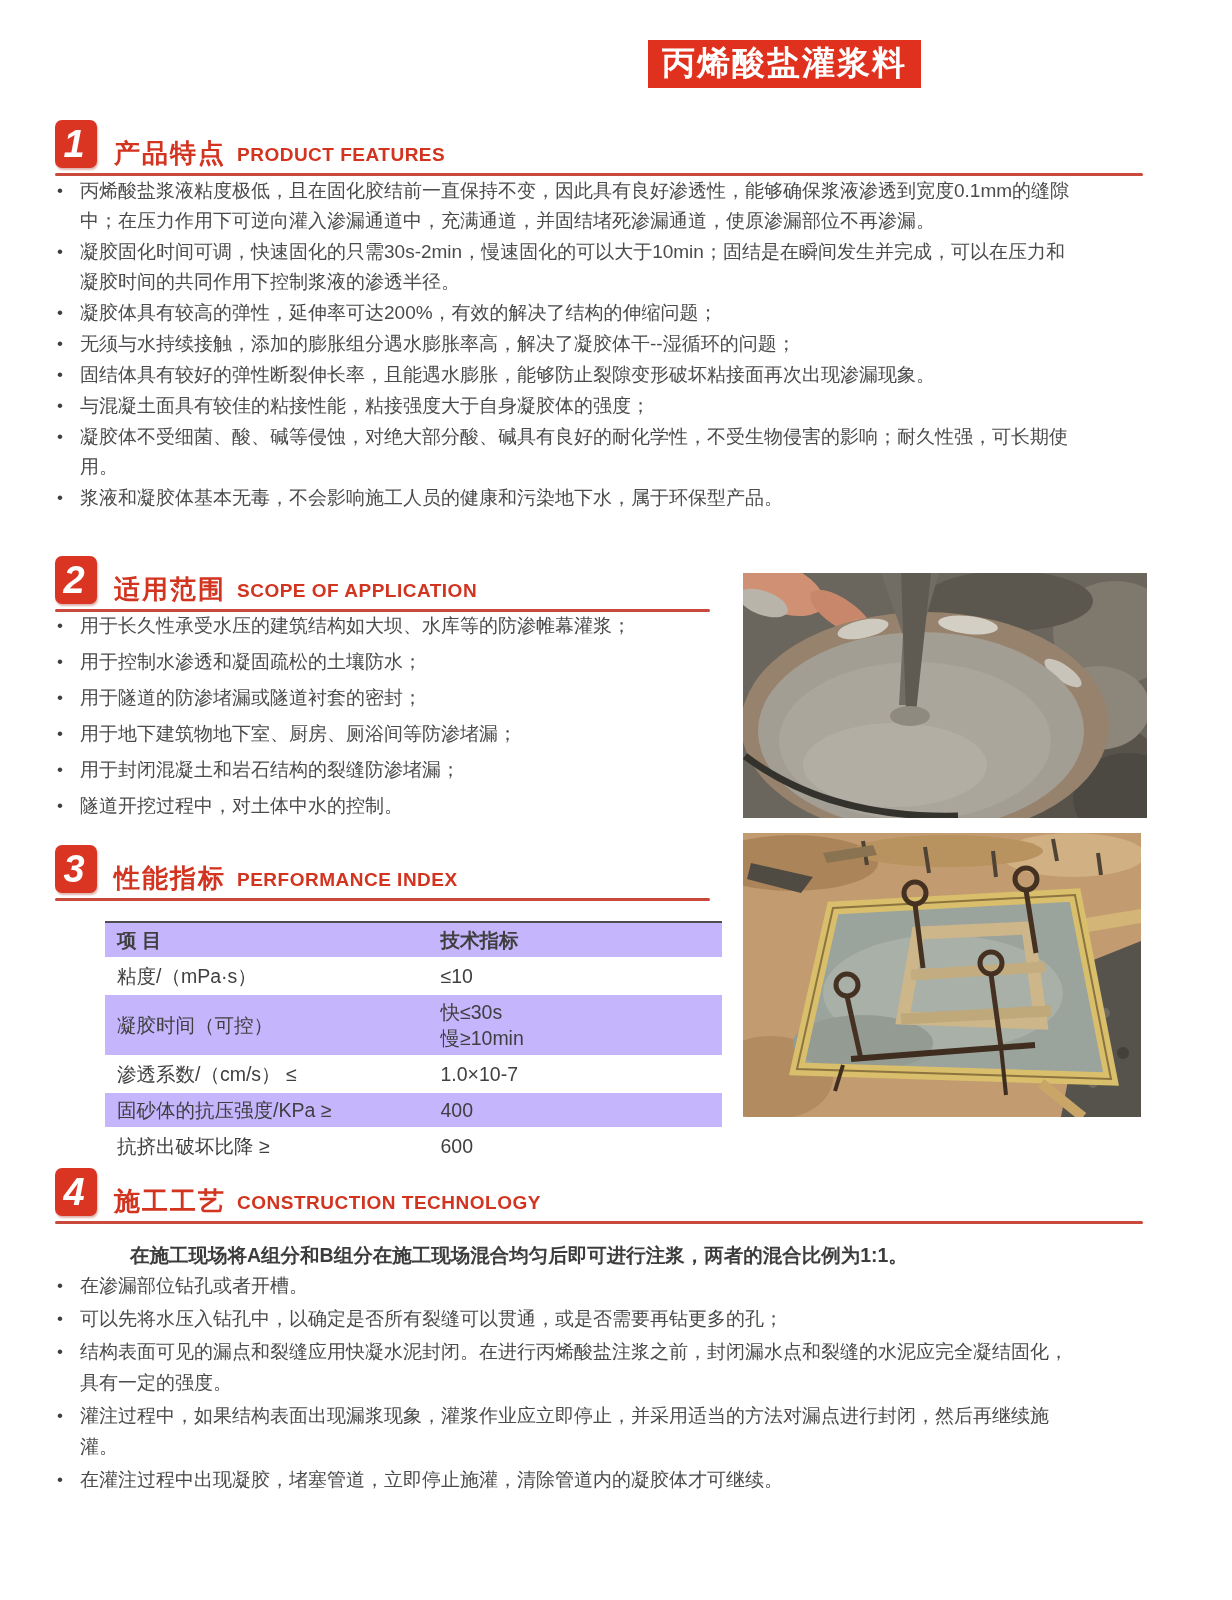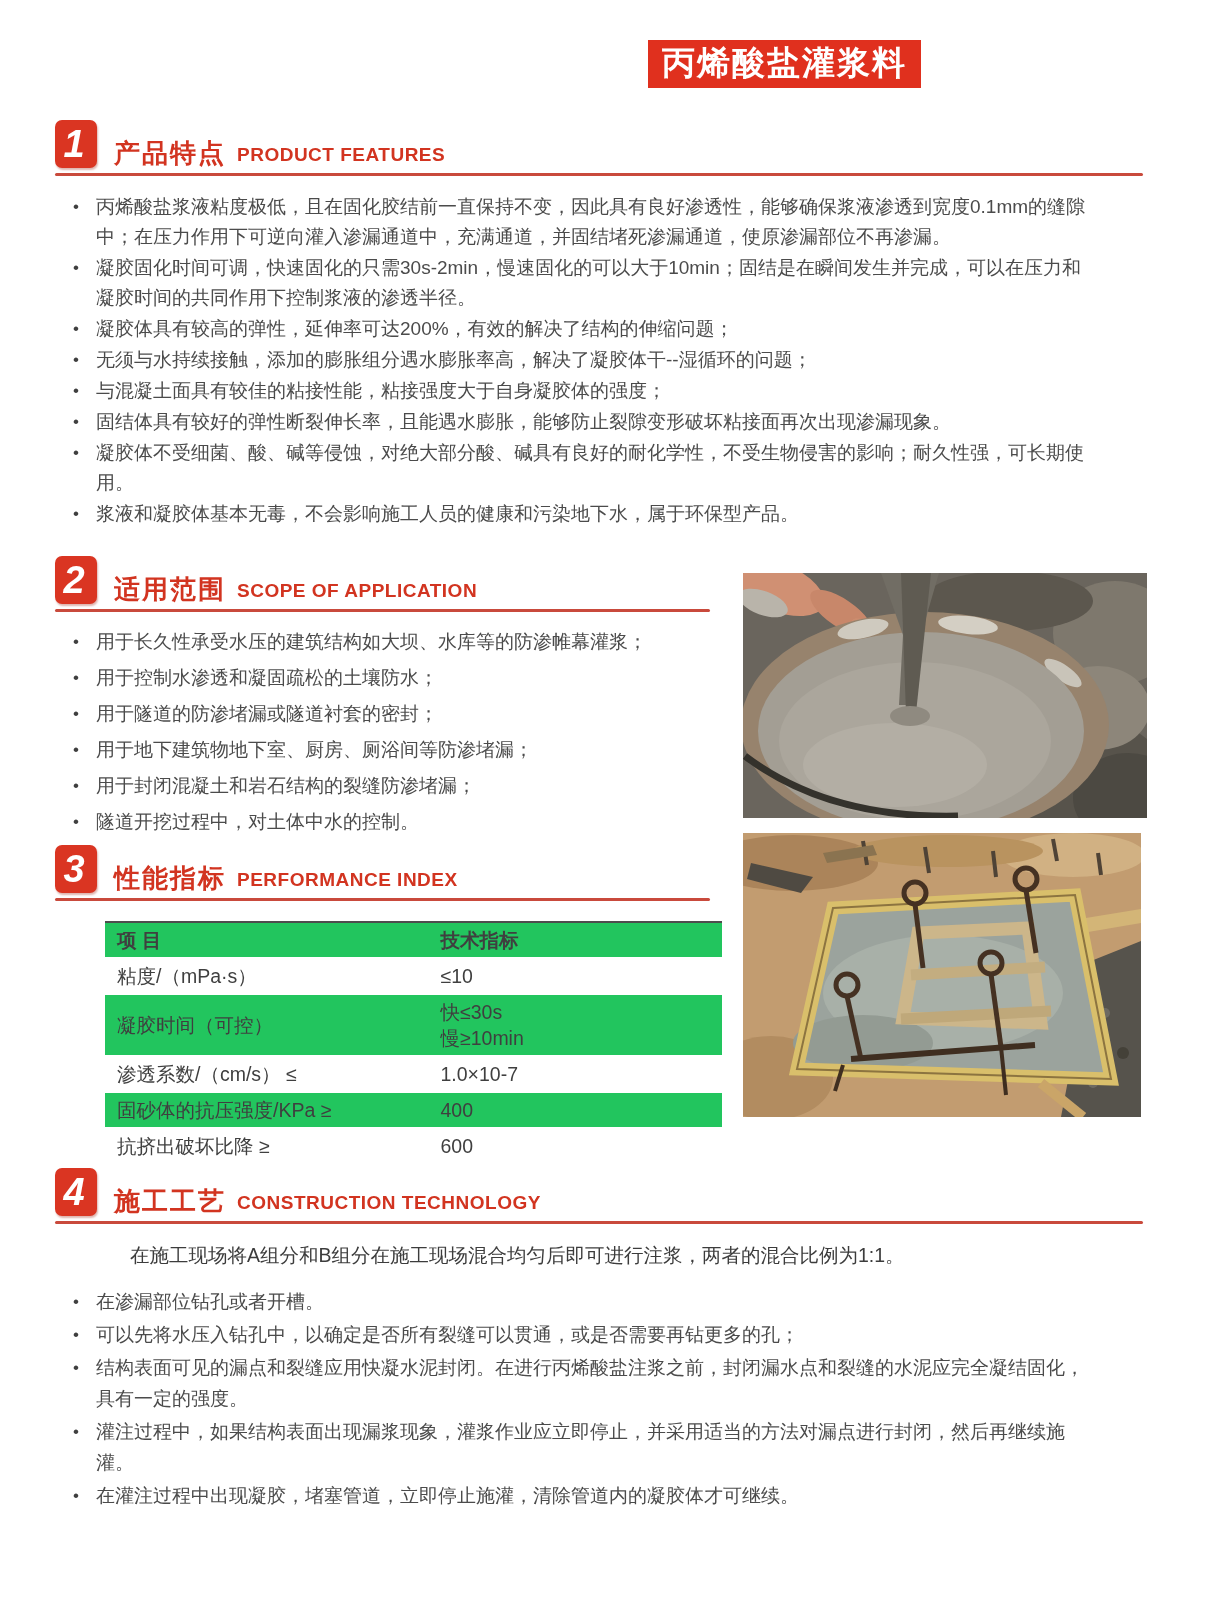--- a/index.html
+++ b/index.html
@@ -44,59 +44,59 @@
   .sec-sub{
     color:#d23420;font-size:19px;font-weight:bold;
     margin-left:11px;letter-spacing:0.5px;line-height:1;
     padding-bottom:4px;
   }
   .sec-underline{
     height:3px;background:#c94a3c;margin-top:5px;border-radius:2px;
   }
   
   ul.bullets{
-    list-style:none;margin:16px;padding:0;
+    list-style:none;margin:0;padding:0;
   }
   ul.bullets li{
     position:relative;
     padding-left:25px;
     font-size:19px;
     color:#4b4b4b;
   }
   ul.bullets li::before{
     content:"•";
     position:absolute;left:2px;top:0;
     color:#3f3f3f;font-size:17px;
   }
   .list-1{margin:17px 0 0 50px;width:1018px;}
   .list-1 li{line-height:30px;margin-bottom:1px;}
   .list-2{margin:20px 0 0 50px;width:600px;}
   .list-2 li{line-height:27px;margin-bottom:9px;}
   .list-4{margin:8px 0 0 50px;width:1030px;}
   .list-4 li{line-height:31px;margin-bottom:2px;}
   .intro-line{
     margin:16px 0 0 75px;
-    font-size:19.5px;font-weight:normal;color:#3c3c3c;
+    font-size:19.5px;font-weight:bold;color:#3c3c3c;
     line-height:30px;width:1000px;
   }
   
   .perf-table{
     margin:20px 0 0 50px;
     width:617px;
     border-collapse:collapse;
     border-top:2px solid #4d4d4d;
     font-size:19.5px;color:#3f3f3f;
   }
   .perf-table td{
     padding:4px 12px;
     line-height:26px;
     vertical-align:middle;
     border-bottom:2px solid #ffffff;
   }
-  .perf-table tr.gray{background:#22c55e;}
+  .perf-table tr.gray{background:#c4b5fd;}
   .perf-table tr.head td{font-weight:bold;}
   .perf-table td.c1{width:300px;}
   .perf-table td.c2{width:270px;}
   .v2line{display:block;}
   
   .photo{position:absolute;display:block;}
   .photo svg{display:block;width:100%;height:100%;}
 </style>
 </head>
 <body>
@@ -114,22 +114,22 @@
       </div>
       <div class="sec-title">产品特点</div>
       <div class="sec-sub">PRODUCT FEATURES</div>
     </div>
     <div class="sec-underline" style="width:1088px;"></div>
     <ul class="bullets list-1">
       <li>丙烯酸盐浆液粘度极低，且在固化胶结前一直保持不变，因此具有良好渗透性，能够确保浆液渗透到宽度0.1mm的缝隙中；在压力作用下可逆向灌入渗漏通道中，充满通道，并固结堵死渗漏通道，使原渗漏部位不再渗漏。</li>
       <li>凝胶固化时间可调，快速固化的只需30s-2min，慢速固化的可以大于10min；固结是在瞬间发生并完成，可以在压力和凝胶时间的共同作用下控制浆液的渗透半径。</li>
       <li>凝胶体具有较高的弹性，延伸率可达200%，有效的解决了结构的伸缩问题；</li>
       <li>无须与水持续接触，添加的膨胀组分遇水膨胀率高，解决了凝胶体干--湿循环的问题；</li>
+      <li>固结体具有较好的弹性断裂伸长率，且能遇水膨胀，能够防止裂隙变形破坏粘接面再次出现渗漏现象。</li>
       <li>与混凝土面具有较佳的粘接性能，粘接强度大于自身凝胶体的强度；</li>
-      <li>固结体具有较好的弹性断裂伸长率，且能遇水膨胀，能够防止裂隙变形破坏粘接面再次出现渗漏现象。</li>
       <li>凝胶体不受细菌、酸、碱等侵蚀，对绝大部分酸、碱具有良好的耐化学性，不受生物侵害的影响；耐久性强，可长期使用。</li>
       <li>浆液和凝胶体基本无毒，不会影响施工人员的健康和污染地下水，属于环保型产品。</li>
     </ul>
   </div>
 
   <div class="section" style="left:55px;top:556px;width:655px;">
     <div class="sec-header">
       <div class="badge">
         <span>2</span>
       </div>

